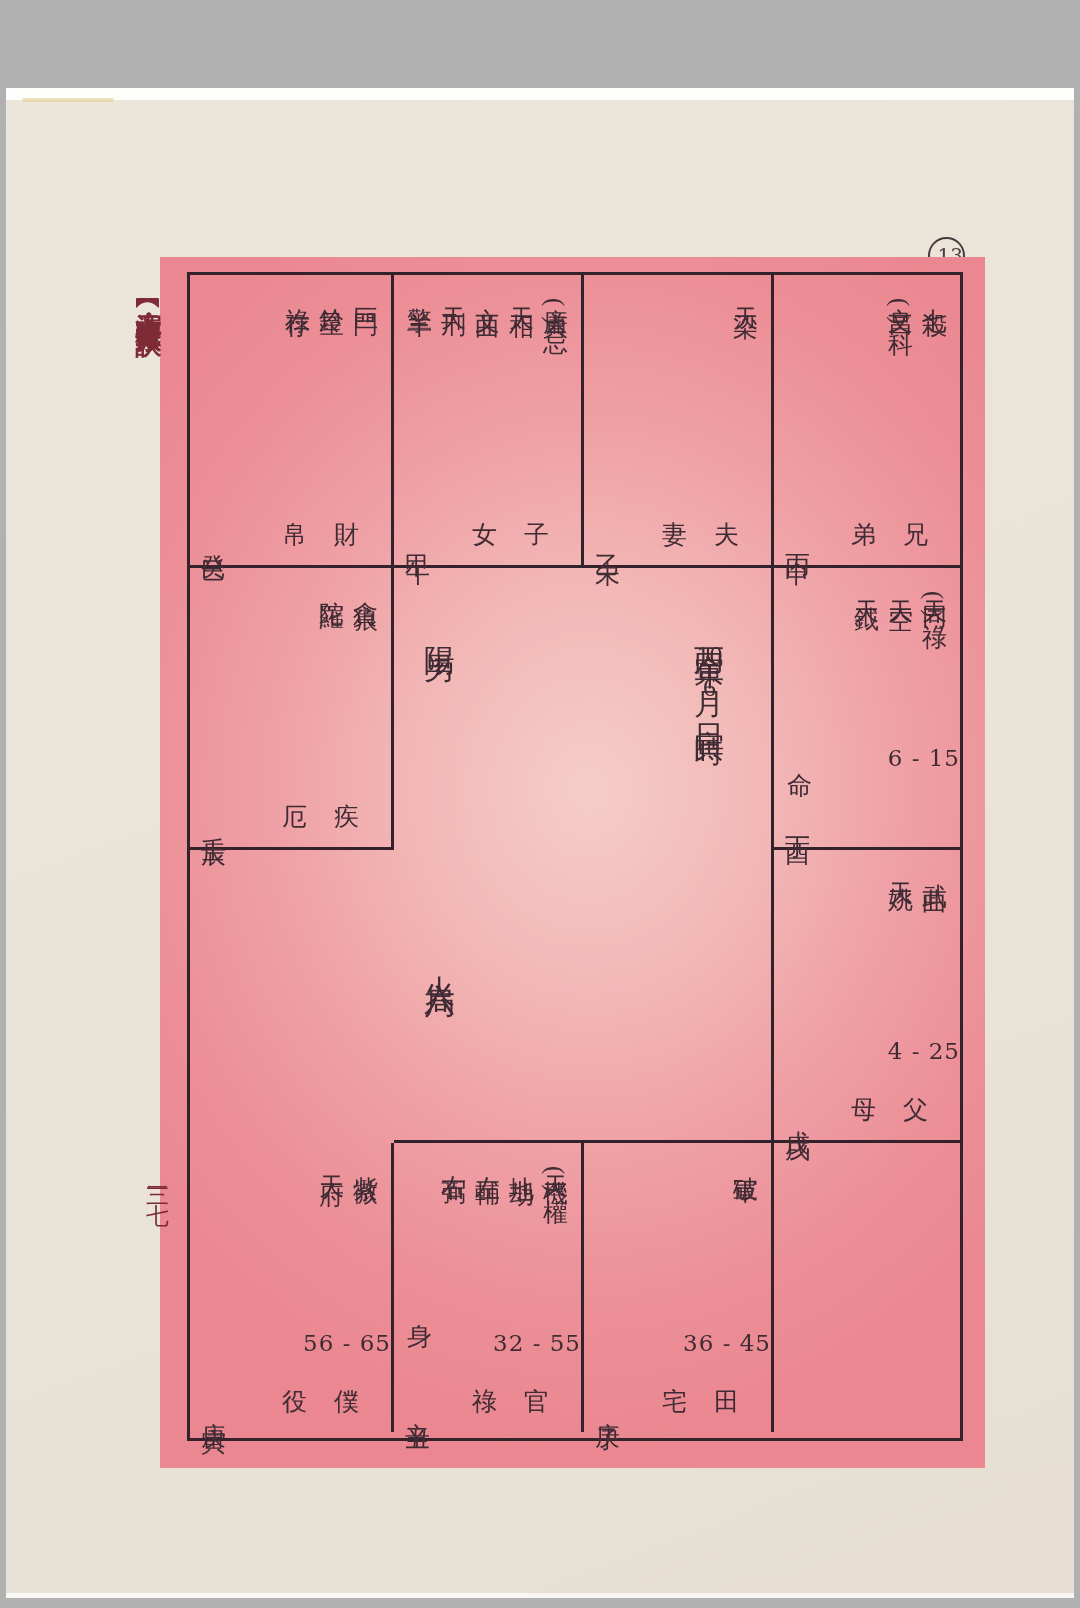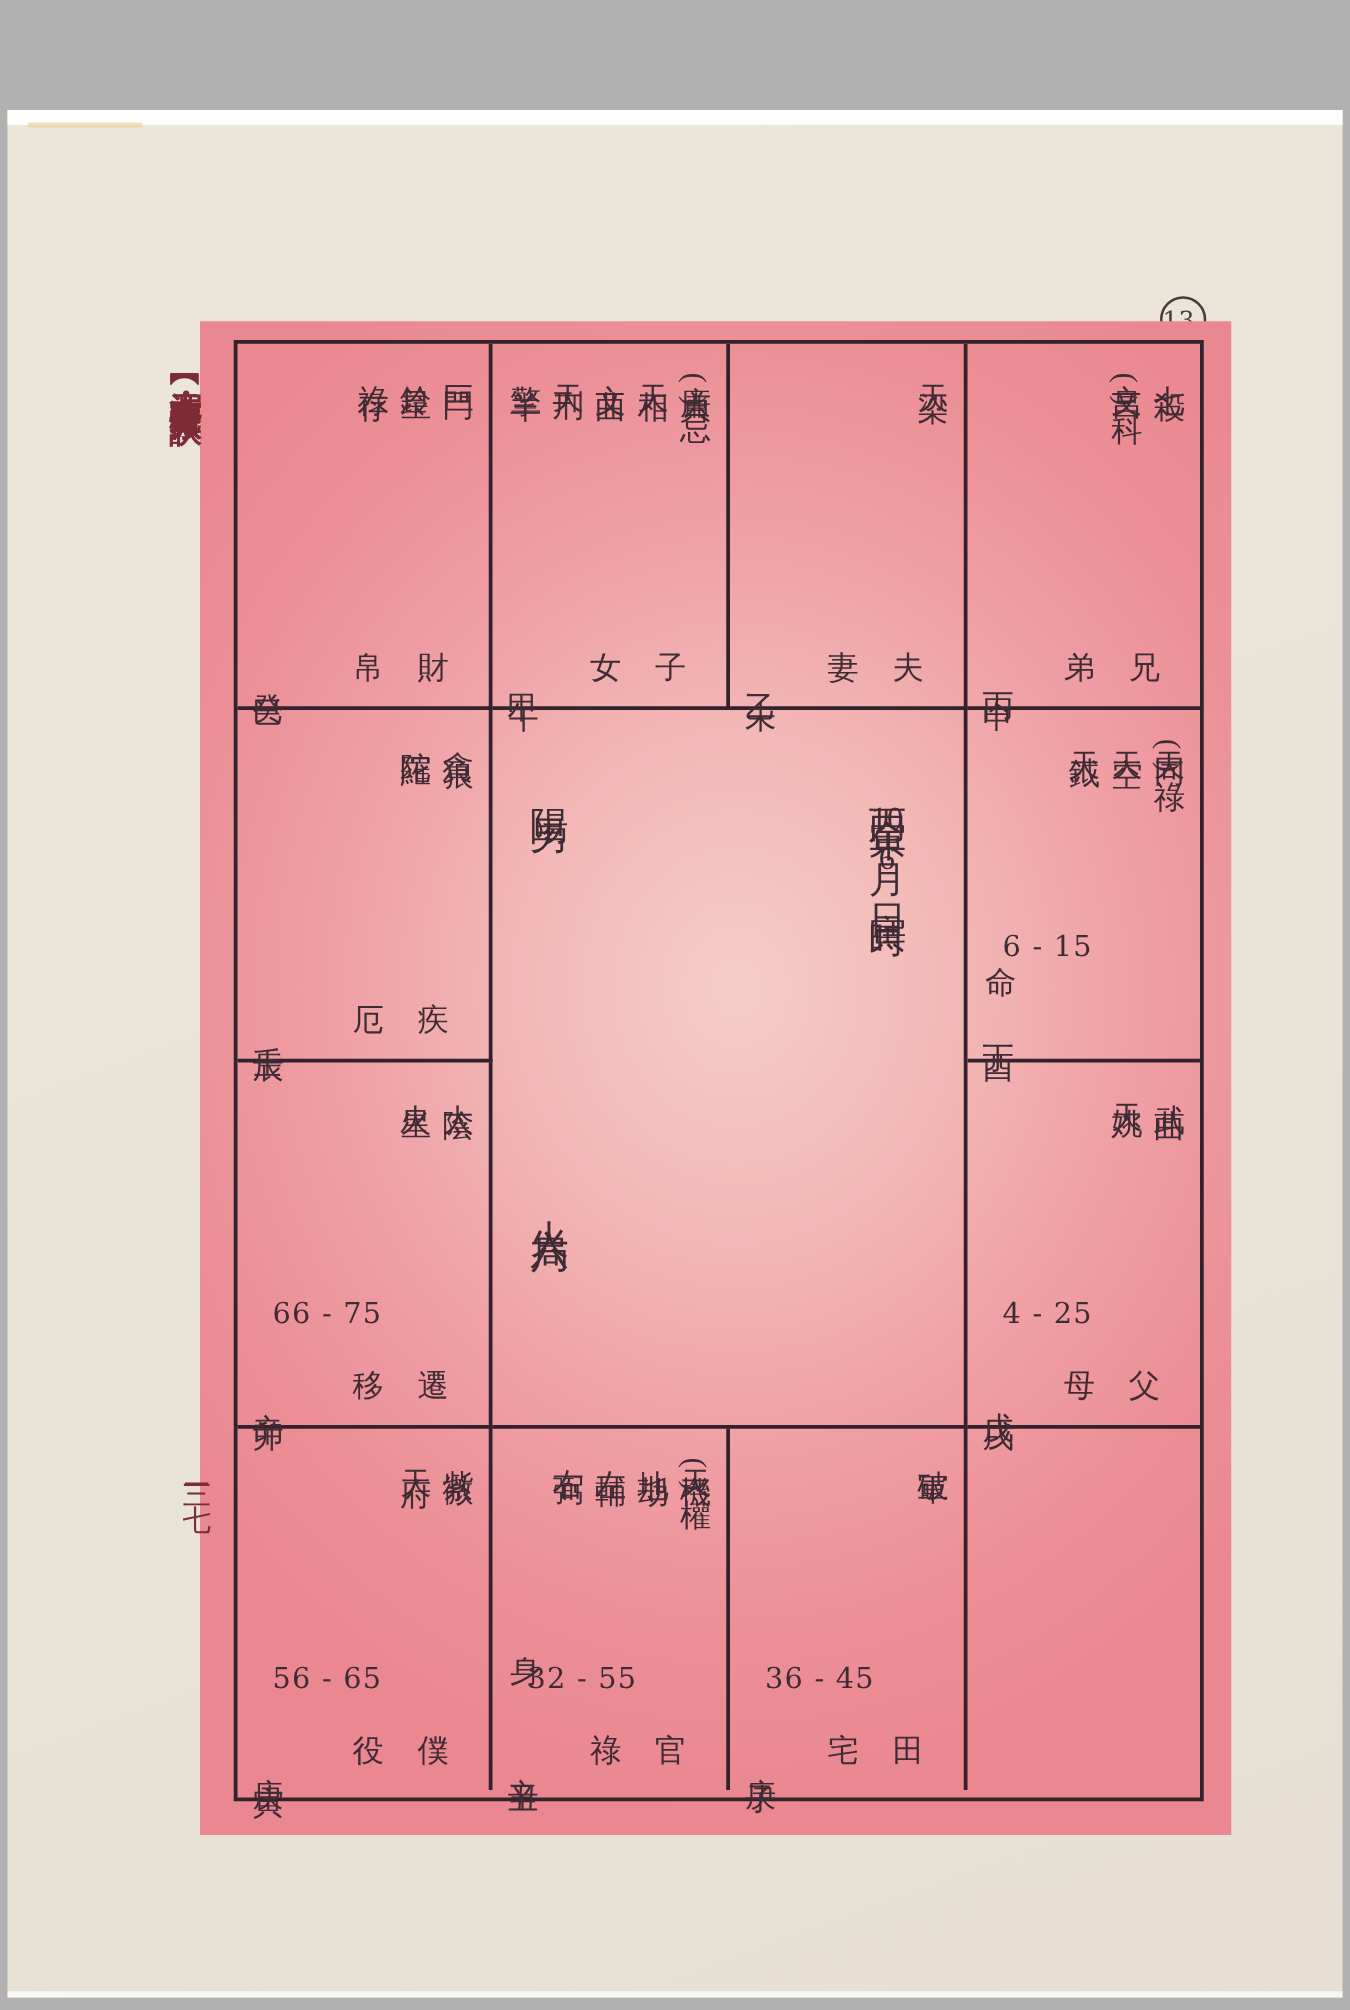--- a/index.html
+++ b/index.html
@@ -68,39 +68,39 @@
     position:absolute; left:11px; bottom:18px;
     writing-mode:vertical-rl; font-size:25px; letter-spacing:6px; line-height:1;
   }
   .palace {
     position:absolute; bottom:18px; right:32px;
     display:flex; flex-direction:row-reverse; gap:27px;
     font-size:25px; line-height:1;
   }
   .range {
     position:absolute; bottom:76px; left:0; width:100%;
-    text-align:left; padding-left:28px;
+    text-align:right; padding-left:28px;
     font-family:"DejaVu Serif","Liberation Serif",serif;
     font-size:23px; letter-spacing:1px;
   }
   .marker {
     position:absolute; left:13px; bottom:94px;
     writing-mode:vertical-rl; font-size:25px; line-height:1;
   }
   .marker.high { bottom:128px; }
   
   .gender { position:absolute; left:30px; top:55px; font-size:31px; letter-spacing:7px; line-height:1; }
   .bureau { position:absolute; left:30px; top:383px; font-size:31px; letter-spacing:7px; line-height:1; }
   .birth  { position:absolute; right:46px; top:56px; font-size:30px; letter-spacing:6px; line-height:1.05; }
   .tcy { text-combine-upright:all; -webkit-text-combine:horizontal; font-size:26px; }
   
   .circled-number {
     position:absolute; left:928px; top:237px; width:37px; height:37px;
     border:2.5px solid #4a3a3e; border-radius:50%;
-    display:flex; align-items:center; justify-content:flex-start;
+    display:flex; align-items:center; justify-content:flex-end;
     font-family:"DejaVu Serif","Liberation Serif",serif;
     font-size:20px; color:#4a3a3e; background:transparent;
   }
   .side-title {
     position:absolute; left:135px; top:291px;
     writing-mode:vertical-rl; text-orientation:mixed;
     font-size:26px; line-height:1; letter-spacing:2px;
     font-weight:600; color: var(--c-title_red, #7e2b35);
   }
   .folio {
@@ -192,32 +192,20 @@
       <div class="stars">
         <span>天同(祿)</span>
         <span>天空</span>
         <span>天鉞</span>
       </div>
       <div class="marker">命</div>
       <div class="range">6 - 15</div>
       <div class="branch v">丁酉</div>
     </div>
 
-    <div class="cell area-mao">
-      <div class="stars">
-        <span>太陰</span>
-        <span>火星</span>
-      </div>
-      <div class="range">66 - 75</div>
-      <div class="branch v">辛卯</div>
-      <div class="palace">
-        <span>遷</span>
-        <span>移</span>
-      </div>
-    </div>
 
     <div class="cell area-xu no-r">
       <div class="stars">
         <span>武曲</span>
         <span>天姚</span>
       </div>
       <div class="range">4 - 25</div>
       <div class="branch v">戊戌</div>
       <div class="palace">
         <span>父</span>

